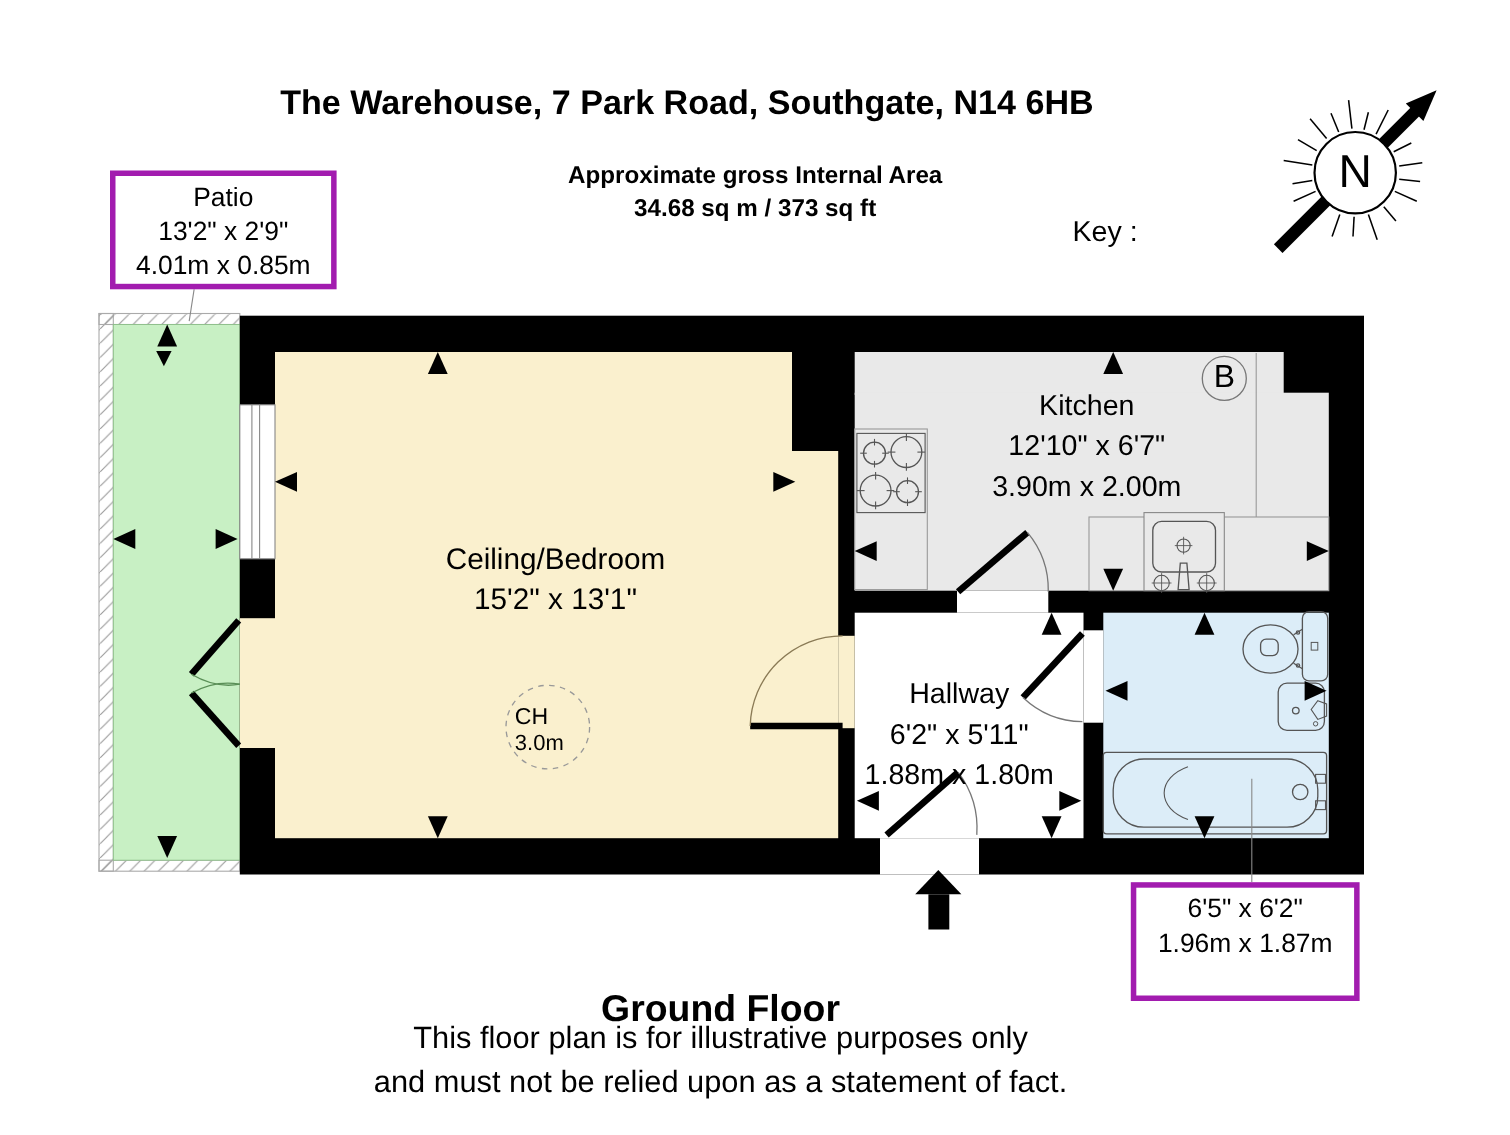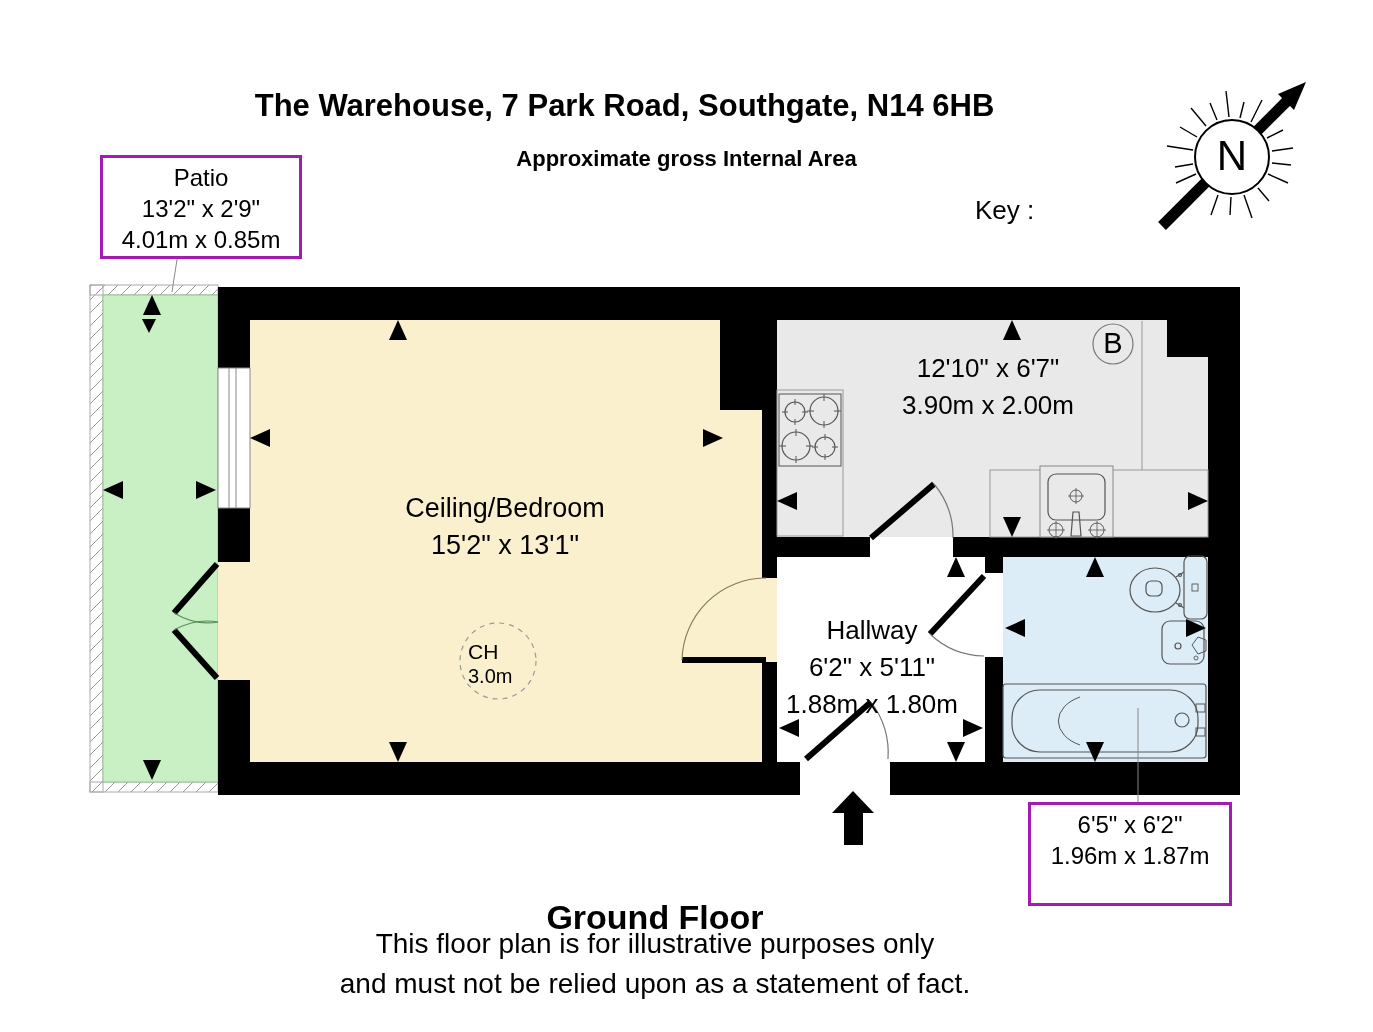--- a/index.html
+++ b/index.html
@@ -4,21 +4,21 @@
 <style>
   html,body{margin:0;padding:0;background:#ffffff;}
   .stage{position:relative;width:1373px;height:1032px;background:#ffffff;overflow:hidden;
          font-family:"Liberation Sans", sans-serif;color:#000;}
   .stage svg{position:absolute;left:0;top:0;}
   .txt{position:absolute;white-space:nowrap;}
   .center{text-align:center;white-space:normal;}
   .title{font-size:31px;font-weight:bold;}
   .area-line{font-size:22px;font-weight:bold;}
   .key-line{font-size:26px;}
-  .label-box{position:absolute;background:#fff;border:3px solid #a21caf;
+  .label-box{position:absolute;background:#fff;border:5px solid #a21caf;
              text-align:center;font-size:24px;line-height:31px;padding-top:4px;}
   .room-label{position:absolute;text-align:center;font-size:26px;line-height:37px;}
   .ch-text{position:absolute;text-align:left;font-size:21px;line-height:24px;}
   .ch-text .small{font-size:20px;}
   .boiler-letter{position:absolute;font-size:29px;text-align:center;}
   .north-letter{position:absolute;font-size:42px;text-align:center;}
   .floor-title{font-size:34px;font-weight:bold;margin-top:40px;}
   .disclaimer{font-size:28px;}
 </style>
 </head>
@@ -213,22 +213,23 @@
       <line x1="1218" y1="195" x2="1211" y2="215"></line>
       <line x1="1231" y1="197" x2="1230" y2="215"></line>
       <line x1="1244" y1="195" x2="1252" y2="218"></line>
       <line x1="1258" y1="188" x2="1269" y2="201"></line>
       <line x1="1268" y1="174" x2="1288" y2="183"></line>
       <line x1="1272" y1="163" x2="1291" y2="165"></line>
     </g>
   </g>
 </svg>
 
-<div class="txt title center" style="left:0;top:88px;width:1249px;">The Warehouse, 7 Park Road, Southgate, N14 6HB</div>
+<div class="txt title center" style="left:0;top:76px;width:1249px;">The Warehouse, 7 Park Road, Southgate, N14 6HB</div>
 <div class="txt area-line center" style="left:0;top:146px;width:1373px;">Approximate gross Internal Area</div>
+<div class="txt area-line center" style="left:0;top:176px;width:1373px;">34.68 sq m / 373 sq ft</div>
 
 <div class="txt key-line" style="left:975px;top:195px;">Key :</div>
 <div class="txt key-line" style="left:975px;top:235px;margin-top:48px;">CH - Ceiling Height</div>
 
 <div class="label-box" style="left:100px;top:155px;width:196px;height:94px;">
   <div>Patio</div>
   <div>13'2" x 2'9"</div>
   <div>4.01m x 0.85m</div>
 </div>
 
@@ -236,20 +237,21 @@
   <div>Ceiling/Bedroom</div>
   <div>15'2" x 13'1"</div>
 </div>
 
 <div class="ch-text" style="left:468px;top:640px;width:60px;">
   <div>CH</div>
   <div class="small">3.0m</div>
 </div>
 
 <div class="room-label" style="left:838px;top:350px;width:300px;">
+  <div>Kitchen</div>
   <div>12'10" x 6'7"</div>
   <div>3.90m x 2.00m</div>
 </div>
 
 <div class="boiler-letter" style="left:1096px;top:327px;width:34px;">B</div>
 
 <div class="room-label" style="left:742px;top:612px;width:260px;">
   <div>Hallway</div>
   <div>6'2" x 5'11"</div>
   <div>1.88m x 1.80m</div>

